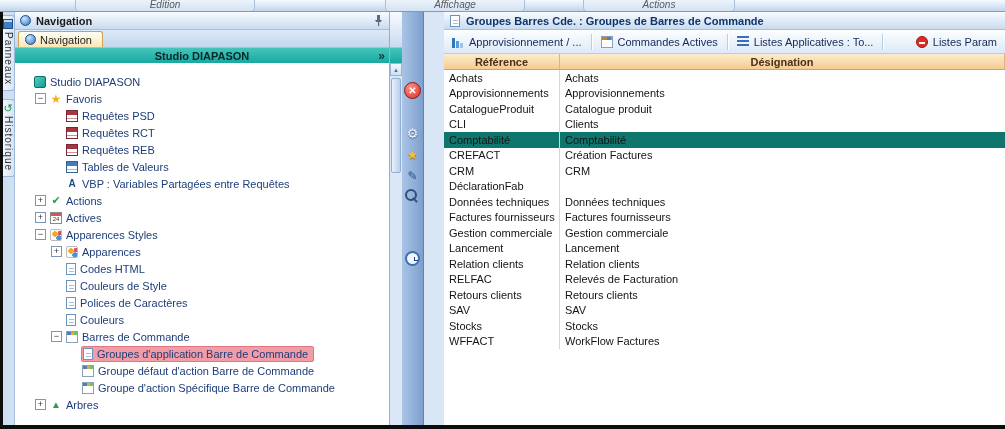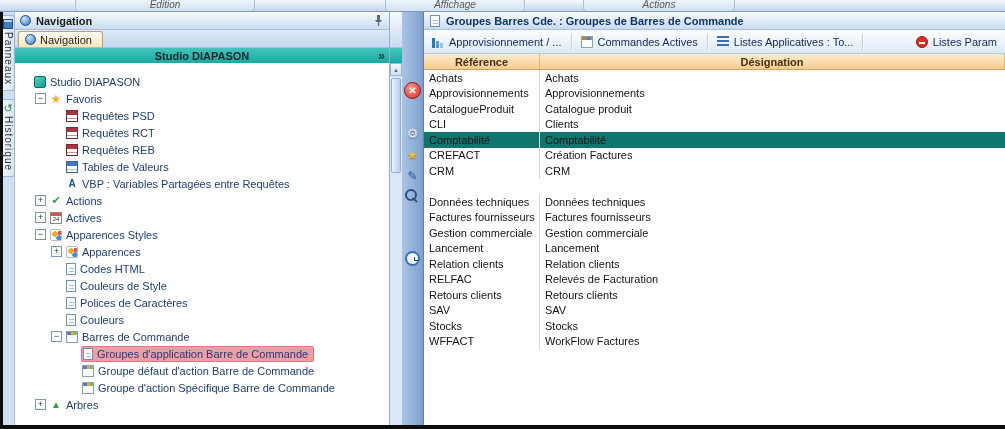--- a/index.html
+++ b/index.html
@@ -80,21 +80,21 @@
   .si-gear::before{content:'⚙';font-size:13px;color:#edf2f9;text-shadow:0 1px 1px #44618c;}
   .si-star::before{content:'★';font-size:12px;color:#f5c33b;text-shadow:0 1px 1px #8a6a12;}
   .si-pencil::before{content:'✎';font-size:12px;color:#1d4e8a;}
   .si-magnifier::before{content:'';width:8px;height:8px;border:2px solid #2b4f7f;border-radius:50%;position:absolute;left:1px;top:1px;}
   .si-magnifier::after{content:'';width:2px;height:6px;background:#2b4f7f;position:absolute;left:10px;top:9px;transform:rotate(-45deg);}
   .si-clock{margin-top:46px;width:15px;height:15px;border-radius:50%;background:#f2f7fd;border:2px solid #3a6fb5;}
   .si-clock::before{content:'';position:absolute;left:7px;top:4px;width:1px;height:4px;background:#1d3d7a;}
   .si-clock::after{content:'';position:absolute;left:7px;top:7px;width:4px;height:1px;background:#1d3d7a;}
 
   
-  .content{flex:1;background:#fff;display:flex;flex-direction:column;overflow:hidden;}
+  .content{flex:1;background:#fff;display:flex;flex-direction:column;overflow:hidden;margin-left:20px;}
   .content-header{height:18px;background:linear-gradient(#f8fbfe,#c9dbf0);border-bottom:1px solid #a8c0dd;display:flex;align-items:center;gap:6px;padding:0 6px;flex:none;}
   .content-title{font-weight:bold;color:#10356b;white-space:nowrap;}
   .toolbar{height:24px;background:linear-gradient(#fdfefe,#dce9f8);border-bottom:1px solid #b9cde6;display:flex;align-items:center;padding:0 8px;gap:9px;flex:none;overflow:hidden;}
   .tb-item{display:flex;gap:5px;color:#14285a;white-space:nowrap;}
   .tb-sep{width:1px;height:16px;background:#b9cde6;box-shadow:1px 0 0 #fff;flex:none;}
   .tb-last{margin-left:auto;}
   .tbicon{flex:none;display:inline-flex;align-items:center;justify-content:center;position:relative;width:12px;height:12px;}
   .icon-chart{background:linear-gradient(#2f74c0,#2f74c0) left 0 bottom 0/3px 10px no-repeat,linear-gradient(#5b9bd5,#5b9bd5) left 4px bottom 0/3px 7px no-repeat,linear-gradient(#9dc3e6,#9dc3e6) left 8px bottom 0/3px 5px no-repeat;}
   .icon-command-bar-active{border:1px solid #8aa0b8;background:#fff;}
   .icon-command-bar-active::before{content:'';position:absolute;top:0;left:0;right:0;height:3px;background:linear-gradient(90deg,#c77f2a 0 5px,#4a7fc1 5px 9px,#6fbf73 9px 12px);}
@@ -394,20 +394,21 @@
           </div>
           <div class="tr">
             <div class="td col0">CREFACT</div>
             <div class="td col1">Création Factures</div>
           </div>
           <div class="tr">
             <div class="td col0">CRM</div>
             <div class="td col1">CRM</div>
           </div>
           <div class="tr">
+            <div class="td col0">DéclarationFab</div>
           </div>
           <div class="tr">
             <div class="td col0">Données techniques</div>
             <div class="td col1">Données techniques</div>
           </div>
           <div class="tr">
             <div class="td col0">Factures fournisseurs</div>
             <div class="td col1">Factures fournisseurs</div>
           </div>
           <div class="tr">

